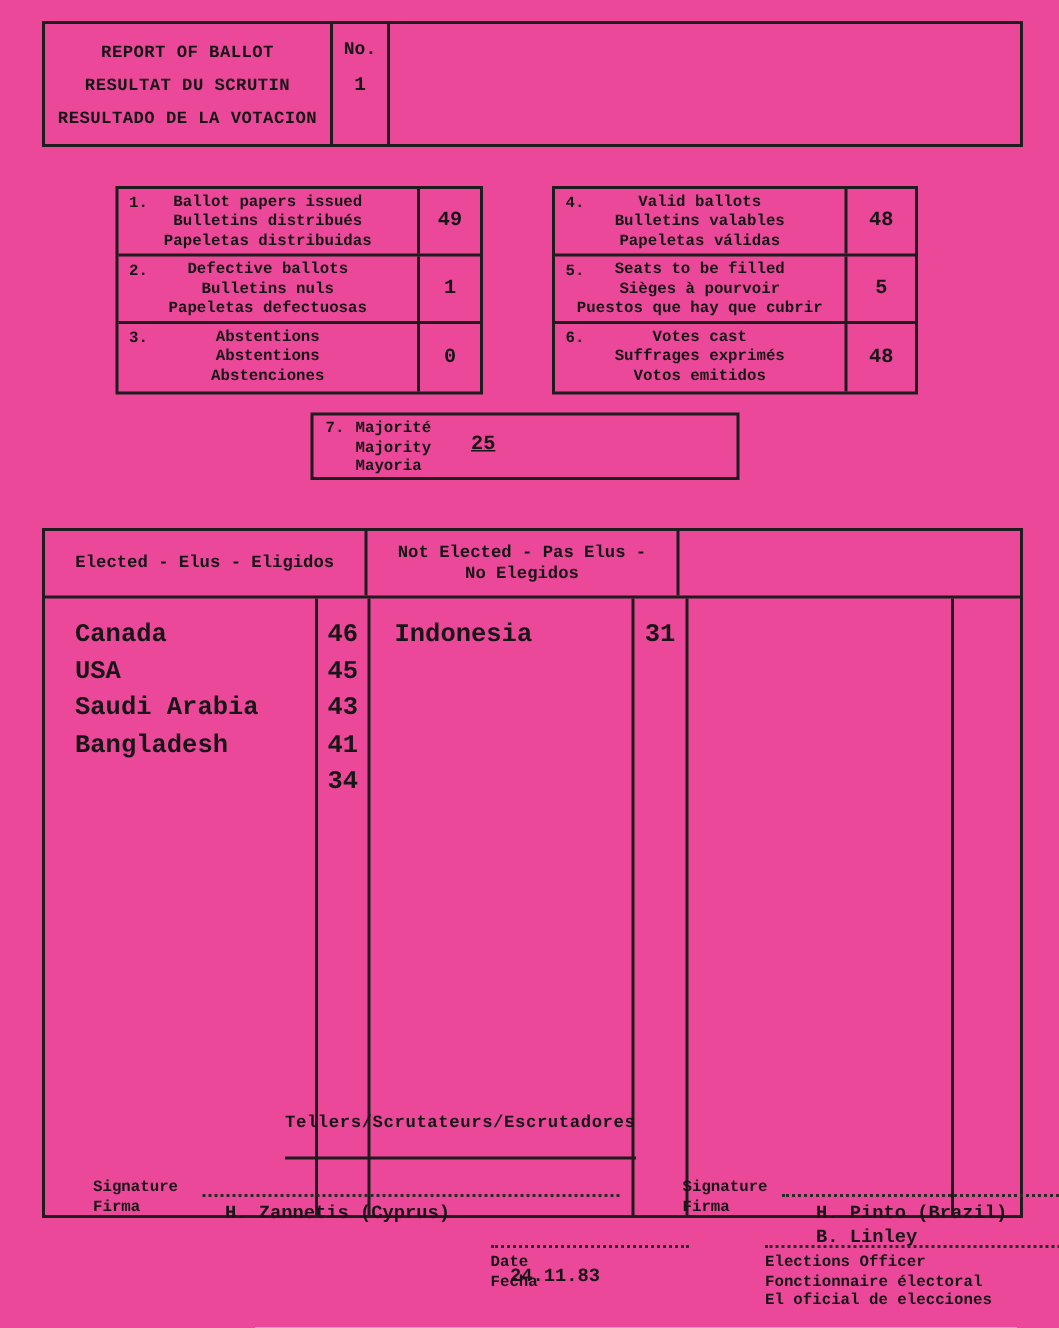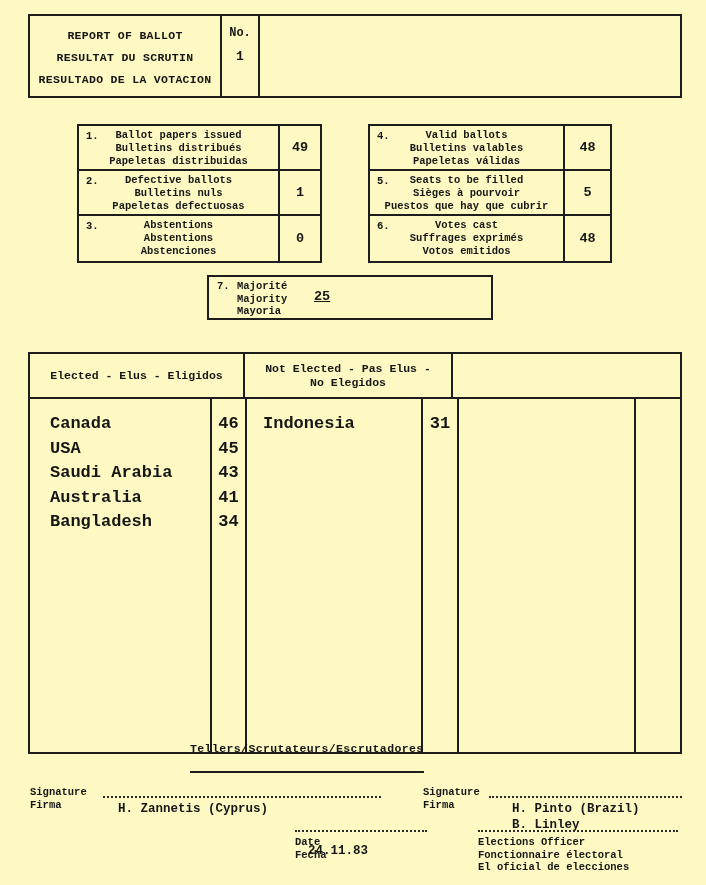--- a/index.html
+++ b/index.html
@@ -1,19 +1,19 @@
 <!DOCTYPE html>
 <html><head>
 <meta charset="utf-8">
 <style>
   * { margin:0; padding:0; box-sizing:border-box; }
   html,body { background:#e8e8e4; }
   .page {
     position:relative; width:706px; height:885px; margin:0 auto;
-    background:#fef9c3; color:#161616;
+    background:#ec4899; color:#161616;
     font-family:"Liberation Mono","DejaVu Sans Mono",monospace;
     font-weight:700; overflow:hidden;
   }
   .bx { border:2px solid #1d1d1d; position:absolute; background:transparent; }
 
   
   .header-box { left:28px; top:14px; width:654px; height:84px; display:flex; }
   .hb-title { width:192px; border-right:2px solid #1d1d1d; text-align:center;
               padding-top:9px; font-size:11.5px; line-height:22px; letter-spacing:0.3px; }
   .hb-no { width:38px; border-right:2px solid #1d1d1d; text-align:center; padding-top:10px;
@@ -36,41 +36,41 @@
   .stats-right .stats-value { width:47px; }
 
   
   .majority-box { left:207px; top:275px; width:286px; height:45px; }
   .mj-inner { position:relative; height:100%; font-size:10.5px; line-height:12.5px;
               padding:3px 0 0 28px; }
   .mj-num { position:absolute; left:8px; top:3px; }
   .mj-value { position:absolute; left:105px; top:14px; font-size:13.5px;text-decoration:underline; }
 
   
-  .results { left:28px; top:352px; width:654px; height:402px; display:flex; flex-direction:column; }
+  .results { left:28px; top:352px; width:654px; height:460px; display:flex; flex-direction:column; }
   .res-header { display:flex; height:45px; border-bottom:2px solid #1d1d1d; font-size:11.5px; }
   .rh-cell { display:flex; flex-direction:column; align-items:center; justify-content:center;
              line-height:14px; text-align:center; }
   .rh1 { width:215px; border-right:2px solid #1d1d1d; }
   .rh2 { width:208px; border-right:2px solid #1d1d1d; }
   .rh3 { flex:1; }
   .res-body { display:flex; flex:1; font-size:17px; }
   .col { padding-top:13px; line-height:24.5px; }
   .col-names1 { width:182px; border-right:2px solid #1d1d1d; padding-left:20px; }
   .col-nums1  { width:35px;  border-right:2px solid #1d1d1d; text-align:center; }
   .col-names2 { width:176px; border-right:2px solid #1d1d1d; padding-left:16px; }
   .col-nums2  { width:36px;  border-right:2px solid #1d1d1d; text-align:center; }
   .col-names3 { width:177px; border-right:2px solid #1d1d1d; }
   .col-nums3  { flex:1; }
 
   .tellers-caption { position:absolute; left:190px; top:742px; font-size:11.5px;
                      letter-spacing:0.4px; border-bottom:2px solid #1d1d1d; padding-bottom:16px; }
 
   
-  .abs { position:absolute; }
+  .abs { position:absolute;margin-left:32px; }
   .small-label { font-size:10.5px; line-height:12.5px; }
   .sig-name { font-size:12.5px; }
   .dots { border-bottom:2px dotted #2a2a2a; }
 </style>
 </head>
 <body>
 
 <div class="page">
 
   <div class="bx header-box">
@@ -165,21 +165,20 @@
         <div>Not Elected - Pas Elus -</div>
         <div>No Elegidos</div>
       </div>
       <div class="rh-cell rh3"></div>
     </div>
     <div class="res-body">
       <div class="col col-names1">
         <div>Canada</div>
         <div>USA</div>
         <div>Saudi Arabia</div>
-        <div>Australia</div>
         <div>Bangladesh</div>
       </div>
       <div class="col col-nums1">
         <div>46</div>
         <div>45</div>
         <div>43</div>
         <div>41</div>
         <div>34</div>
       </div>
       <div class="col col-names2">

